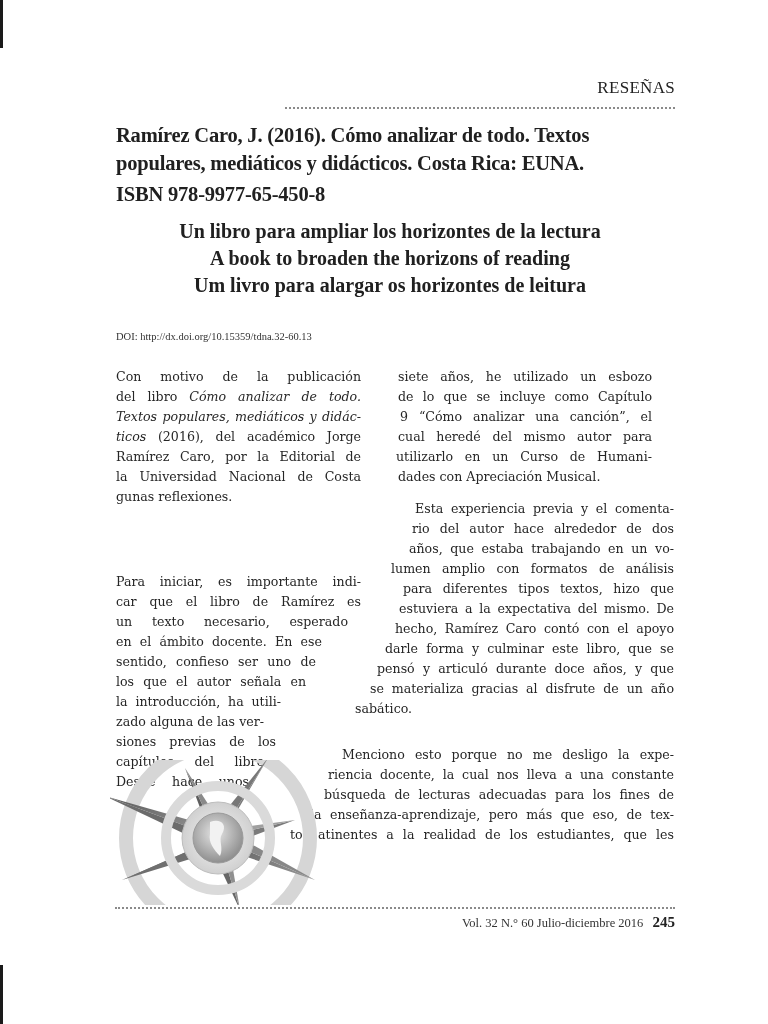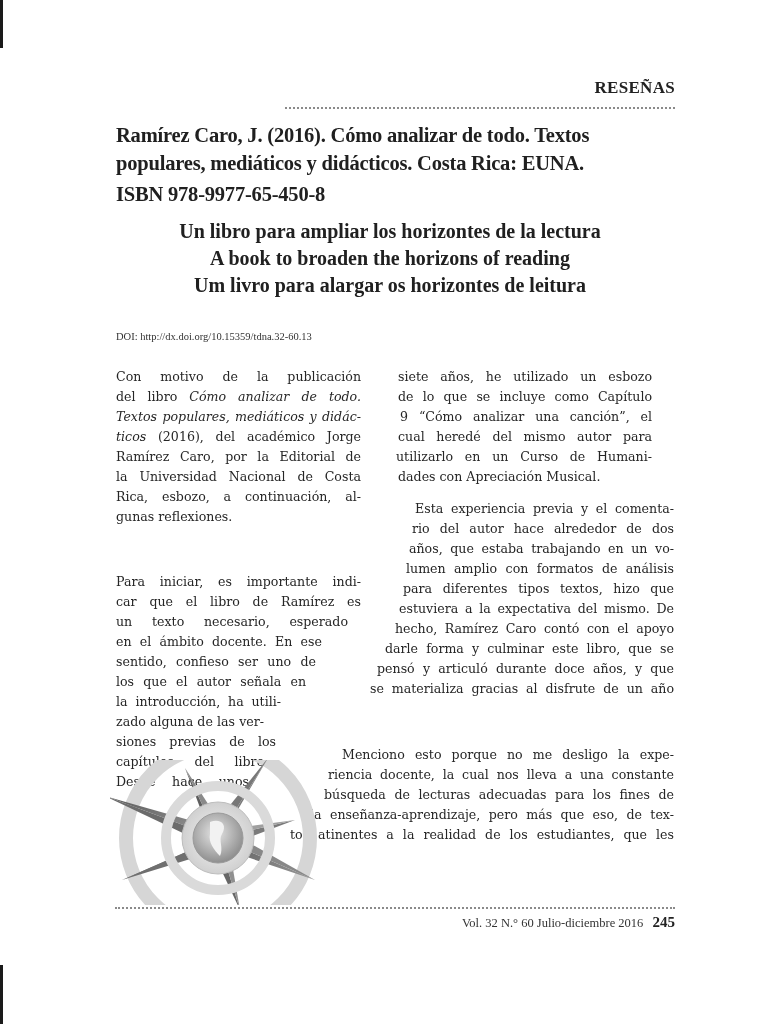--- a/index.html
+++ b/index.html
@@ -7,21 +7,21 @@
     width: 768px; height: 1024px; position: relative; overflow: hidden;
     background: #ffffff; color: #1e1e1e;
     font-family: "DejaVu Serif", "Liberation Serif", serif;
   }
   .edge-bar { position: absolute; left: 0; width: 3px; background: #1a1a1a; }
   .edge-top { top: 0; height: 48px; }
   .edge-bottom { top: 965px; height: 59px; }
 
   .section-label {
     position: absolute; right: 93px; top: 78px;
-    font-family: "Liberation Serif", serif; font-weight: bold;
+    font-family: "Liberation Serif", serif; font-weight: normal;
     font-size: 17px; letter-spacing: 0.3px; color: #222;
   }
   .dots { position: absolute; height: 0; border-top: 2px dotted #8a8a8a; }
   .dots-top { left: 285px; width: 390px; top: 107px; }
   .dots-bottom { left: 115px; width: 560px; top: 907px; }
 
   .ref {
     position: absolute; left: 116px; width: 560px; top: 121px;
     font-family: "Liberation Serif", serif; font-weight: bold;
     font-size: 20.5px; line-height: 28px; color: #202020; letter-spacing: -0.2px;
@@ -84,21 +84,20 @@
 
 <div class="doi">DOI: http://dx.doi.org/10.15359/tdna.32-60.13</div>
 
 <div class="para p1">
   <span class="line j">Con motivo de la publicación</span>
   <span class="line j"><span>del libro </span><em>Cómo analizar de todo.</em></span>
   <span class="line j"><em>Textos populares, mediáticos y didác-</em></span>
   <span class="line j"><em>ticos</em><span> (2016), del académico Jorge</span></span>
   <span class="line j">Ramírez Caro, por la Editorial de</span>
   <span class="line j">la Universidad Nacional de Costa</span>
-  <span class="line j">Rica, esbozo, a continuación, al-</span>
   <span class="line">gunas reflexiones.</span>
 </div>
 
 <div class="para p2">
   <span class="line j" style="width:245px">Para iniciar, es importante indi-</span>
   <span class="line j" style="width:245px">car que el libro de Ramírez es</span>
   <span class="line j" style="width:232px">un texto necesario, esperado</span>
   <span class="line j" style="width:206px">en el ámbito docente. En ese</span>
   <span class="line j" style="width:200px">sentido, confieso ser uno de</span>
   <span class="line j" style="width:190px">los que el autor señala en</span>
@@ -115,27 +114,28 @@
   <span class="line j" style="margin-left:8px;width:252px">9 “Cómo analizar una canción”, el</span>
   <span class="line j" style="margin-left:6px;width:254px">cual heredé del mismo autor para</span>
   <span class="line j" style="margin-left:4px;width:256px">utilizarlo en un Curso de Humani-</span>
   <span class="line" style="margin-left:6px">dades con Apreciación Musical.</span>
 </div>
 
 <div class="para p4 right">
   <span class="line j" style="margin-left:60px">Esta experiencia previa y el comenta-</span>
   <span class="line j" style="margin-left:57px">rio del autor hace alrededor de dos</span>
   <span class="line j" style="margin-left:54px">años, que estaba trabajando en un vo-</span>
-  <span class="line j" style="margin-left:51px">lumen amplio con formatos de análisis</span>
+  <span class="line j" style="margin-left:36px">lumen amplio con formatos de análisis</span>
   <span class="line j" style="margin-left:48px">para diferentes tipos textos, hizo que</span>
   <span class="line j" style="margin-left:44px">estuviera a la expectativa del mismo. De</span>
   <span class="line j" style="margin-left:40px">hecho, Ramírez Caro contó con el apoyo</span>
   <span class="line j" style="margin-left:30px">darle forma y culminar este libro, que se</span>
   <span class="line j" style="margin-left:22px">pensó y articuló durante doce años, y que</span>
   <span class="line j" style="margin-left:15px">se materializa gracias al disfrute de un año</span>
+  <span class="line" style="text-align:left">sabático.</span>
 </div>
 
 <div class="para p5 right">
   <span class="line j" style="margin-left:52px">Menciono esto porque no me desligo la expe-</span>
   <span class="line j" style="margin-left:38px">riencia docente, la cual nos lleva a una constante</span>
   <span class="line j" style="margin-left:34px">búsqueda de lecturas adecuadas para los fines de</span>
   <span class="line j" style="margin-left:20px">la enseñanza-aprendizaje, pero más que eso, de tex-</span>
   <span class="line j" style="margin-left:0px">tos atinentes a la realidad de los estudiantes, que les</span>
 </div>
 

